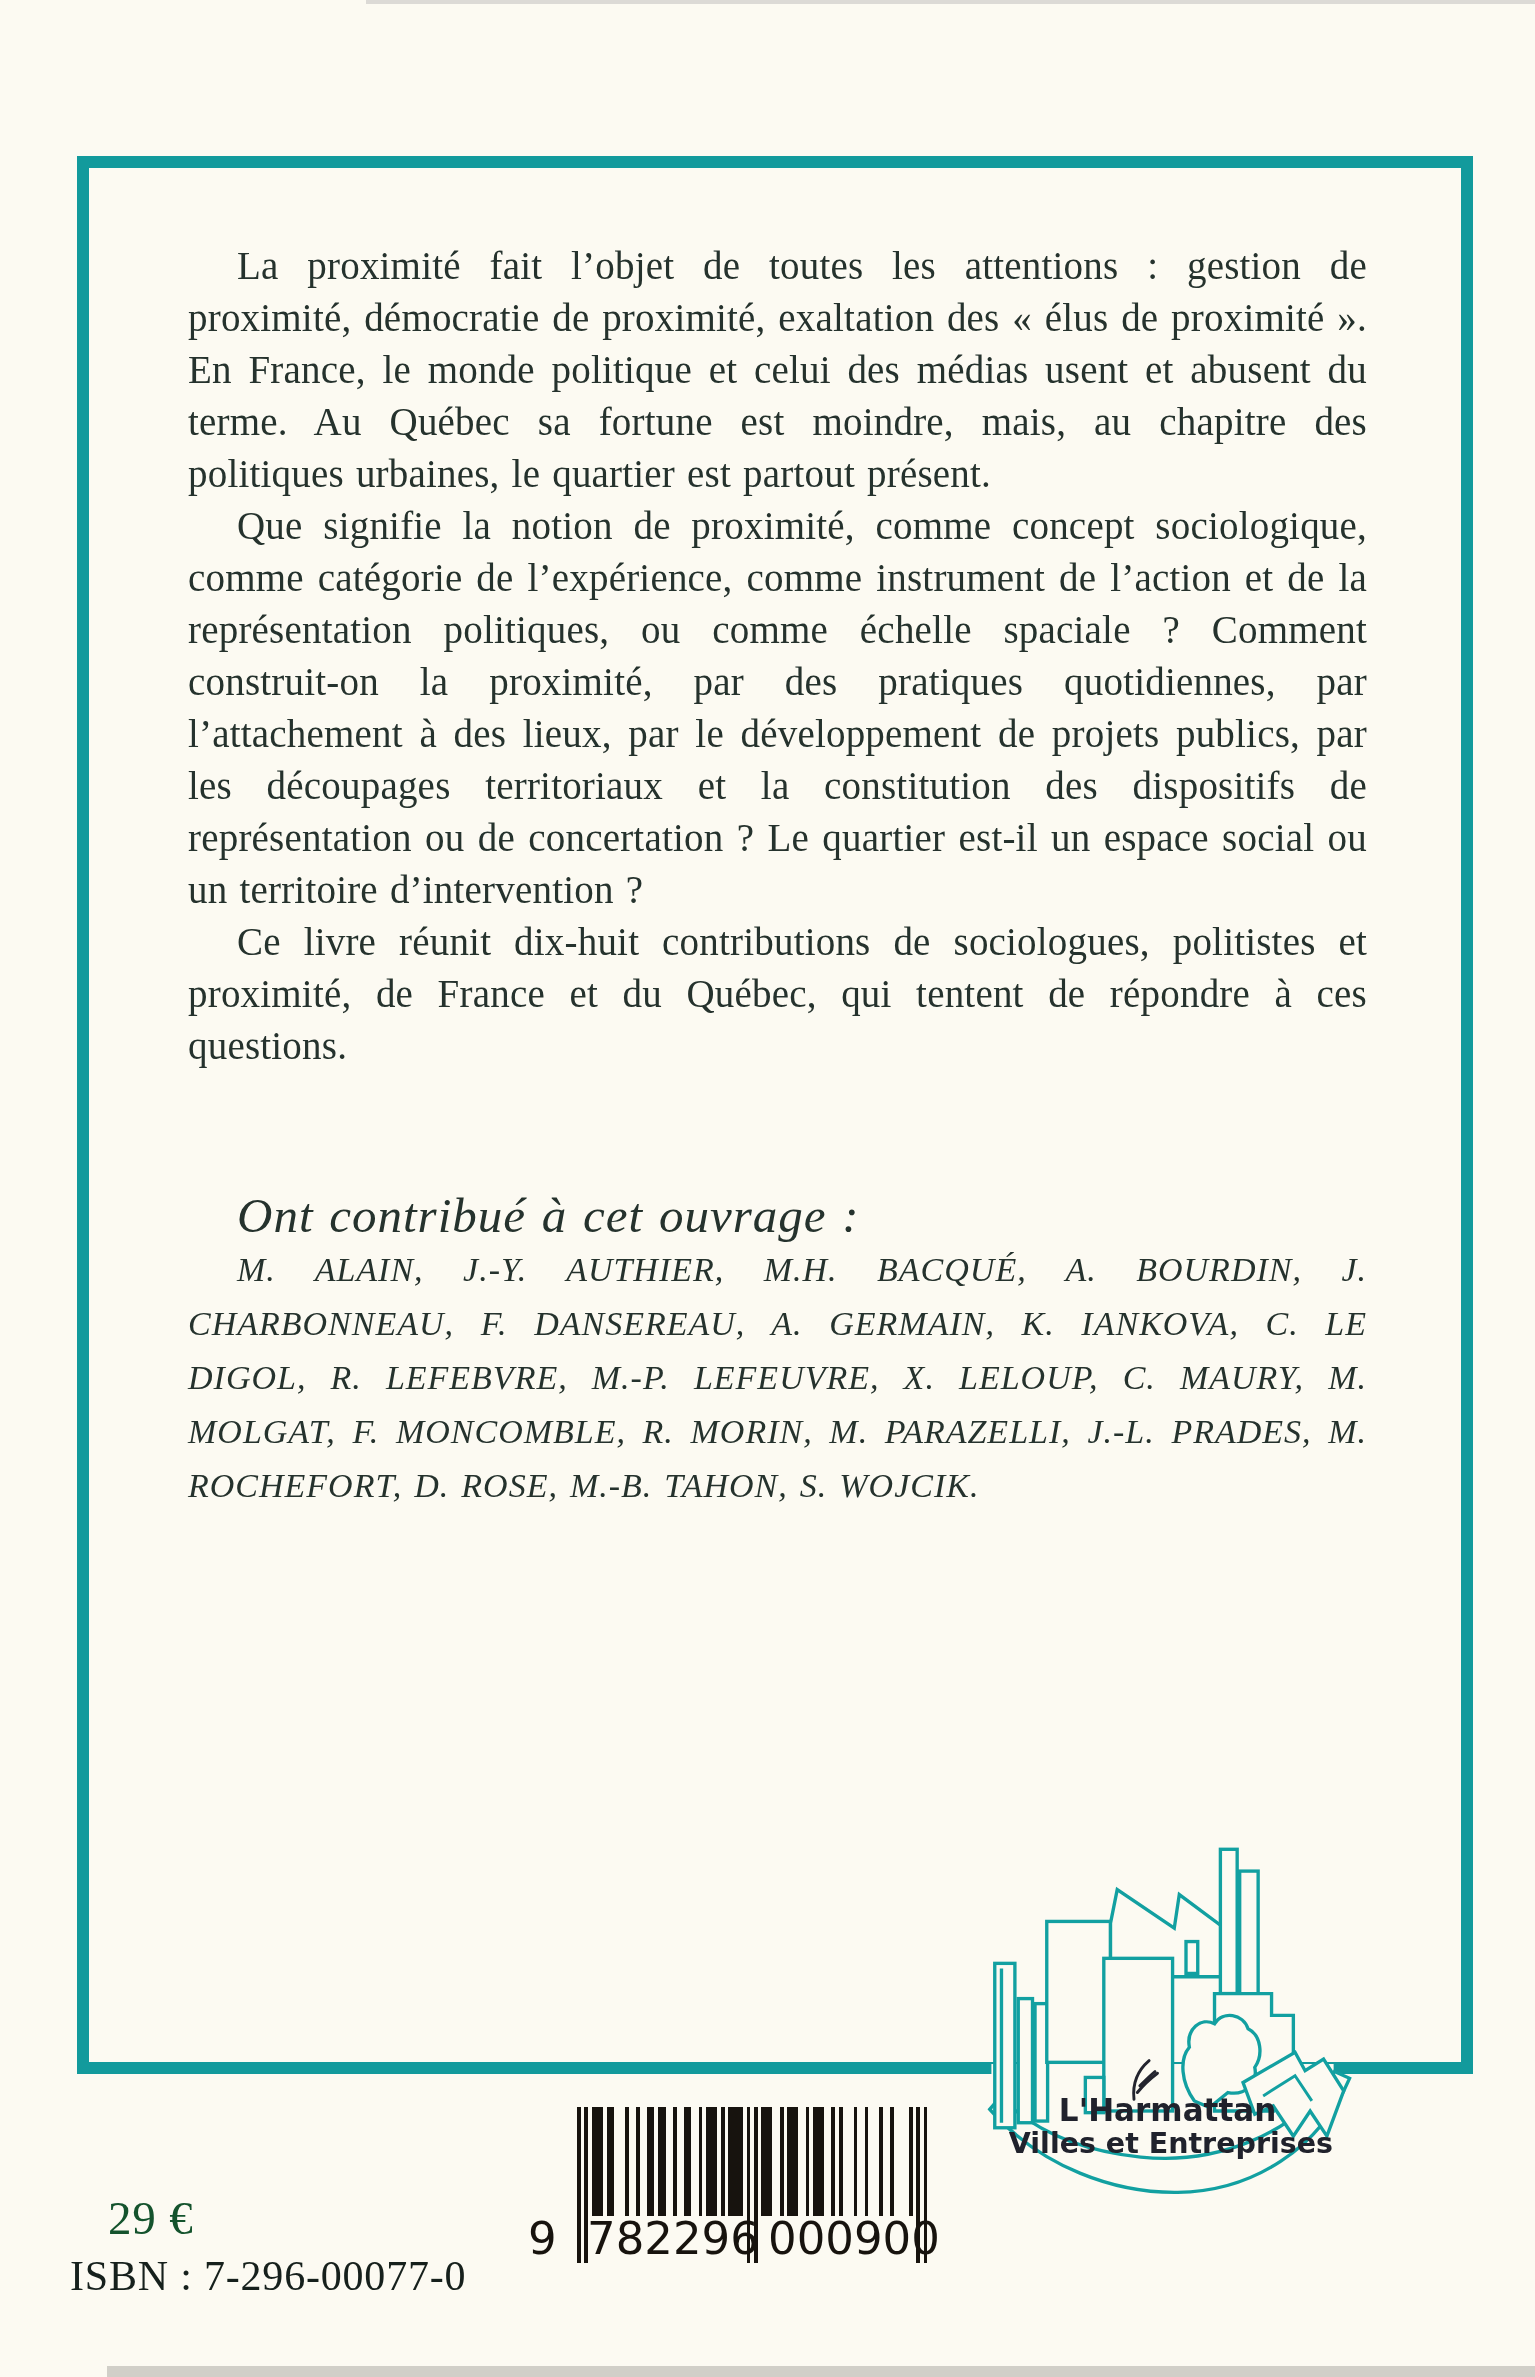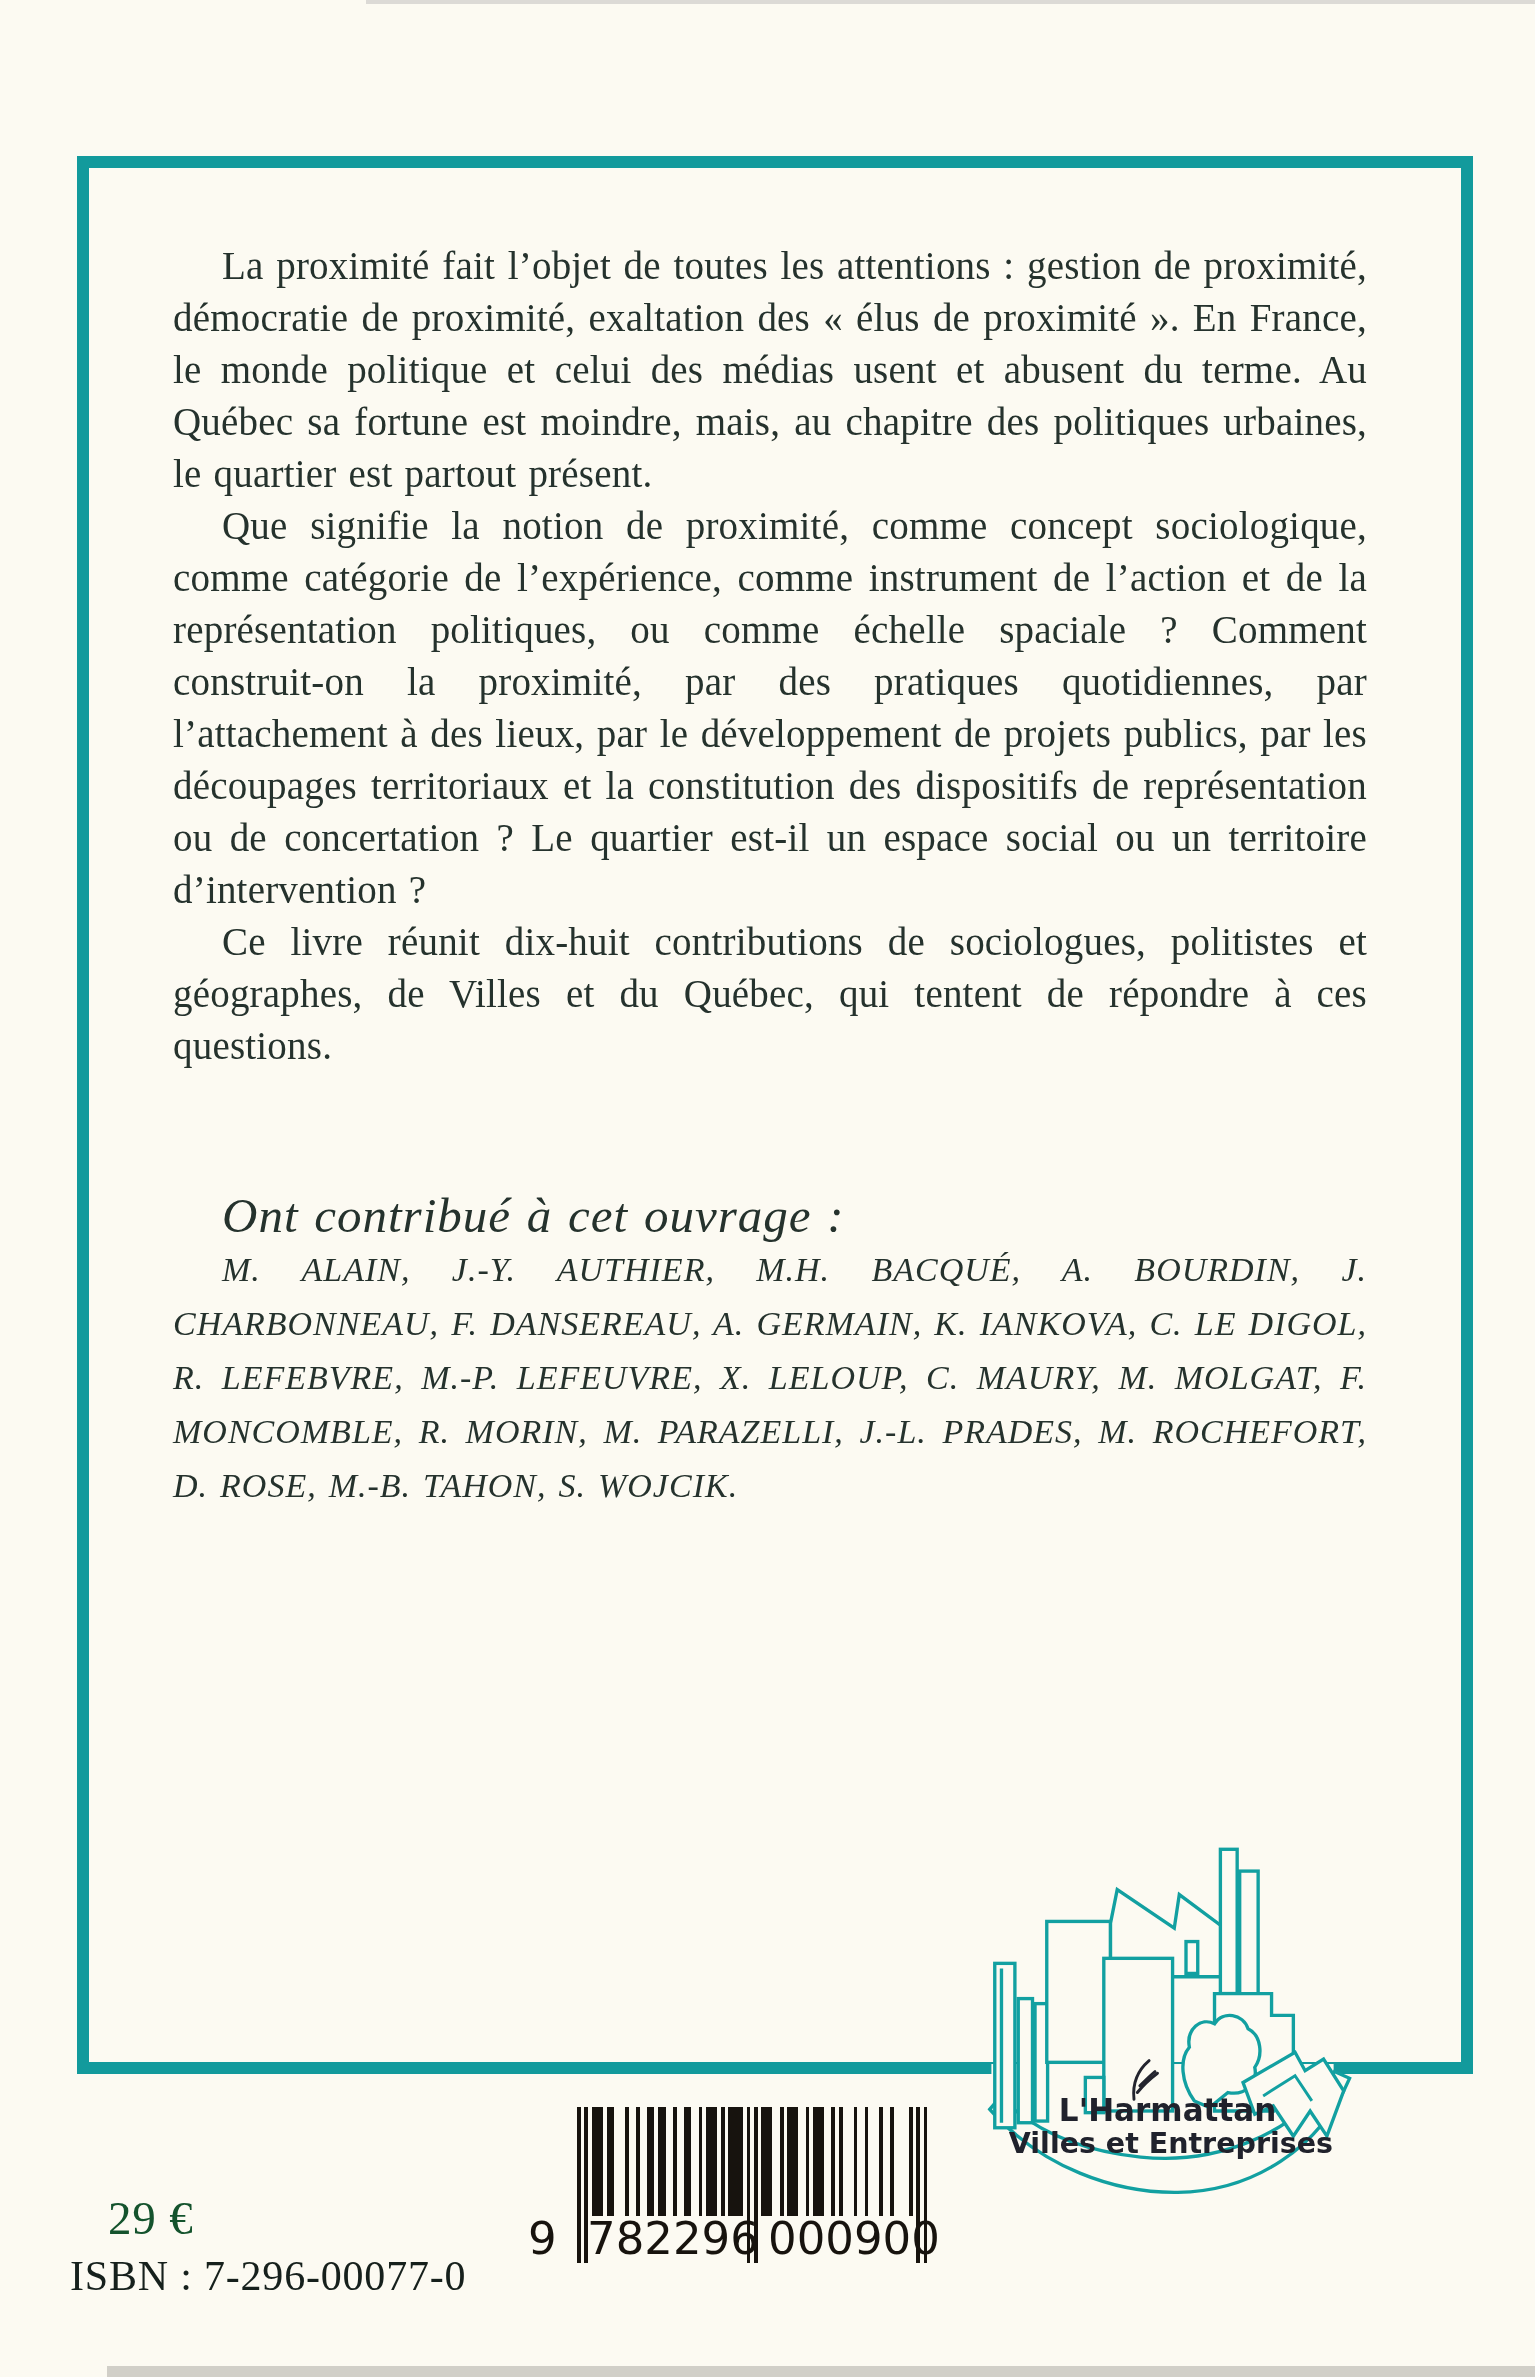--- a/index.html
+++ b/index.html
@@ -14,20 +14,21 @@
   }
   
   .scan-top{position:absolute;left:366px;top:0;width:1169px;height:4.2px;background:#d3d2ce;opacity:.8;}
   .scan-bottom{position:absolute;left:107px;top:2366px;width:1428px;height:11.7px;background:#c9c7c1;opacity:.85;}
 
   .frame{
     position:absolute;left:77px;top:156px;
     width:1396px;height:1918px;
     border:12.6px solid #129a9c;
     box-sizing:border-box;
+    padding-left:15px;
   }
   .content{padding:72px 94px 0 84px;}
   .content p.body-par{
     margin:0;
     font-size:39px;line-height:52px;
     text-align:justify;text-indent:49px;
     letter-spacing:0.2px;word-spacing:2.1px;
   }
   .contrib{margin-top:117px;font-style:italic;}
   .contrib p{
@@ -74,21 +75,21 @@
 <body>
 
 <div class="page">
 
   <div class="scan-top"></div>
 
   <div class="frame">
     <div class="content">
       <p class="body-par">La proximité fait l’objet de toutes les attentions : gestion de proximité, démocratie de proximité, exaltation des « élus de proximité ». En France, le monde politique et celui des médias usent et abusent du terme. Au Québec sa fortune est moindre, mais, au chapitre des politiques urbaines, le quartier est partout présent.</p>
       <p class="body-par">Que signifie la notion de proximité, comme concept sociologique, comme catégorie de l’expérience, comme instrument de l’action et de la représentation politiques, ou comme échelle spaciale ? Comment construit-on la proximité, par des pratiques quotidiennes, par l’attachement à des lieux, par le développement de projets publics, par les découpages territoriaux et la constitution des dispositifs de représentation ou de concertation ? Le quartier est-il un espace social ou un territoire d’intervention ?</p>
-      <p class="body-par">Ce livre réunit dix-huit contributions de sociologues, politistes et géographes, de Villes et du Québec, qui tentent de répondre à ces questions.</p>
+      <p class="body-par">Ce livre réunit dix-huit contributions de sociologues, politistes et proximité, de France et du Québec, qui tentent de répondre à ces questions.</p>
 
       <div class="contrib">
         <p class="heading">Ont contribué à cet ouvrage :</p>
         <p class="names">M. ALAIN, J.-Y. AUTHIER, M.H. BACQUÉ, A. BOURDIN, J. CHARBONNEAU, F. DANSEREAU, A. GERMAIN, K. IANKOVA, C. LE DIGOL, R. LEFEBVRE, M.-P. LEFEUVRE, X. LELOUP, C. MAURY, M. MOLGAT, F. MONCOMBLE, R. MORIN, M. PARAZELLI, J.-L. PRADES, M. ROCHEFORT, D. ROSE, M.-B. TAHON, S. WOJCIK.</p>
       </div>
     </div>
   </div>
 
   <svg class="logo" viewBox="0 0 474 490" aria-hidden="true">
 

